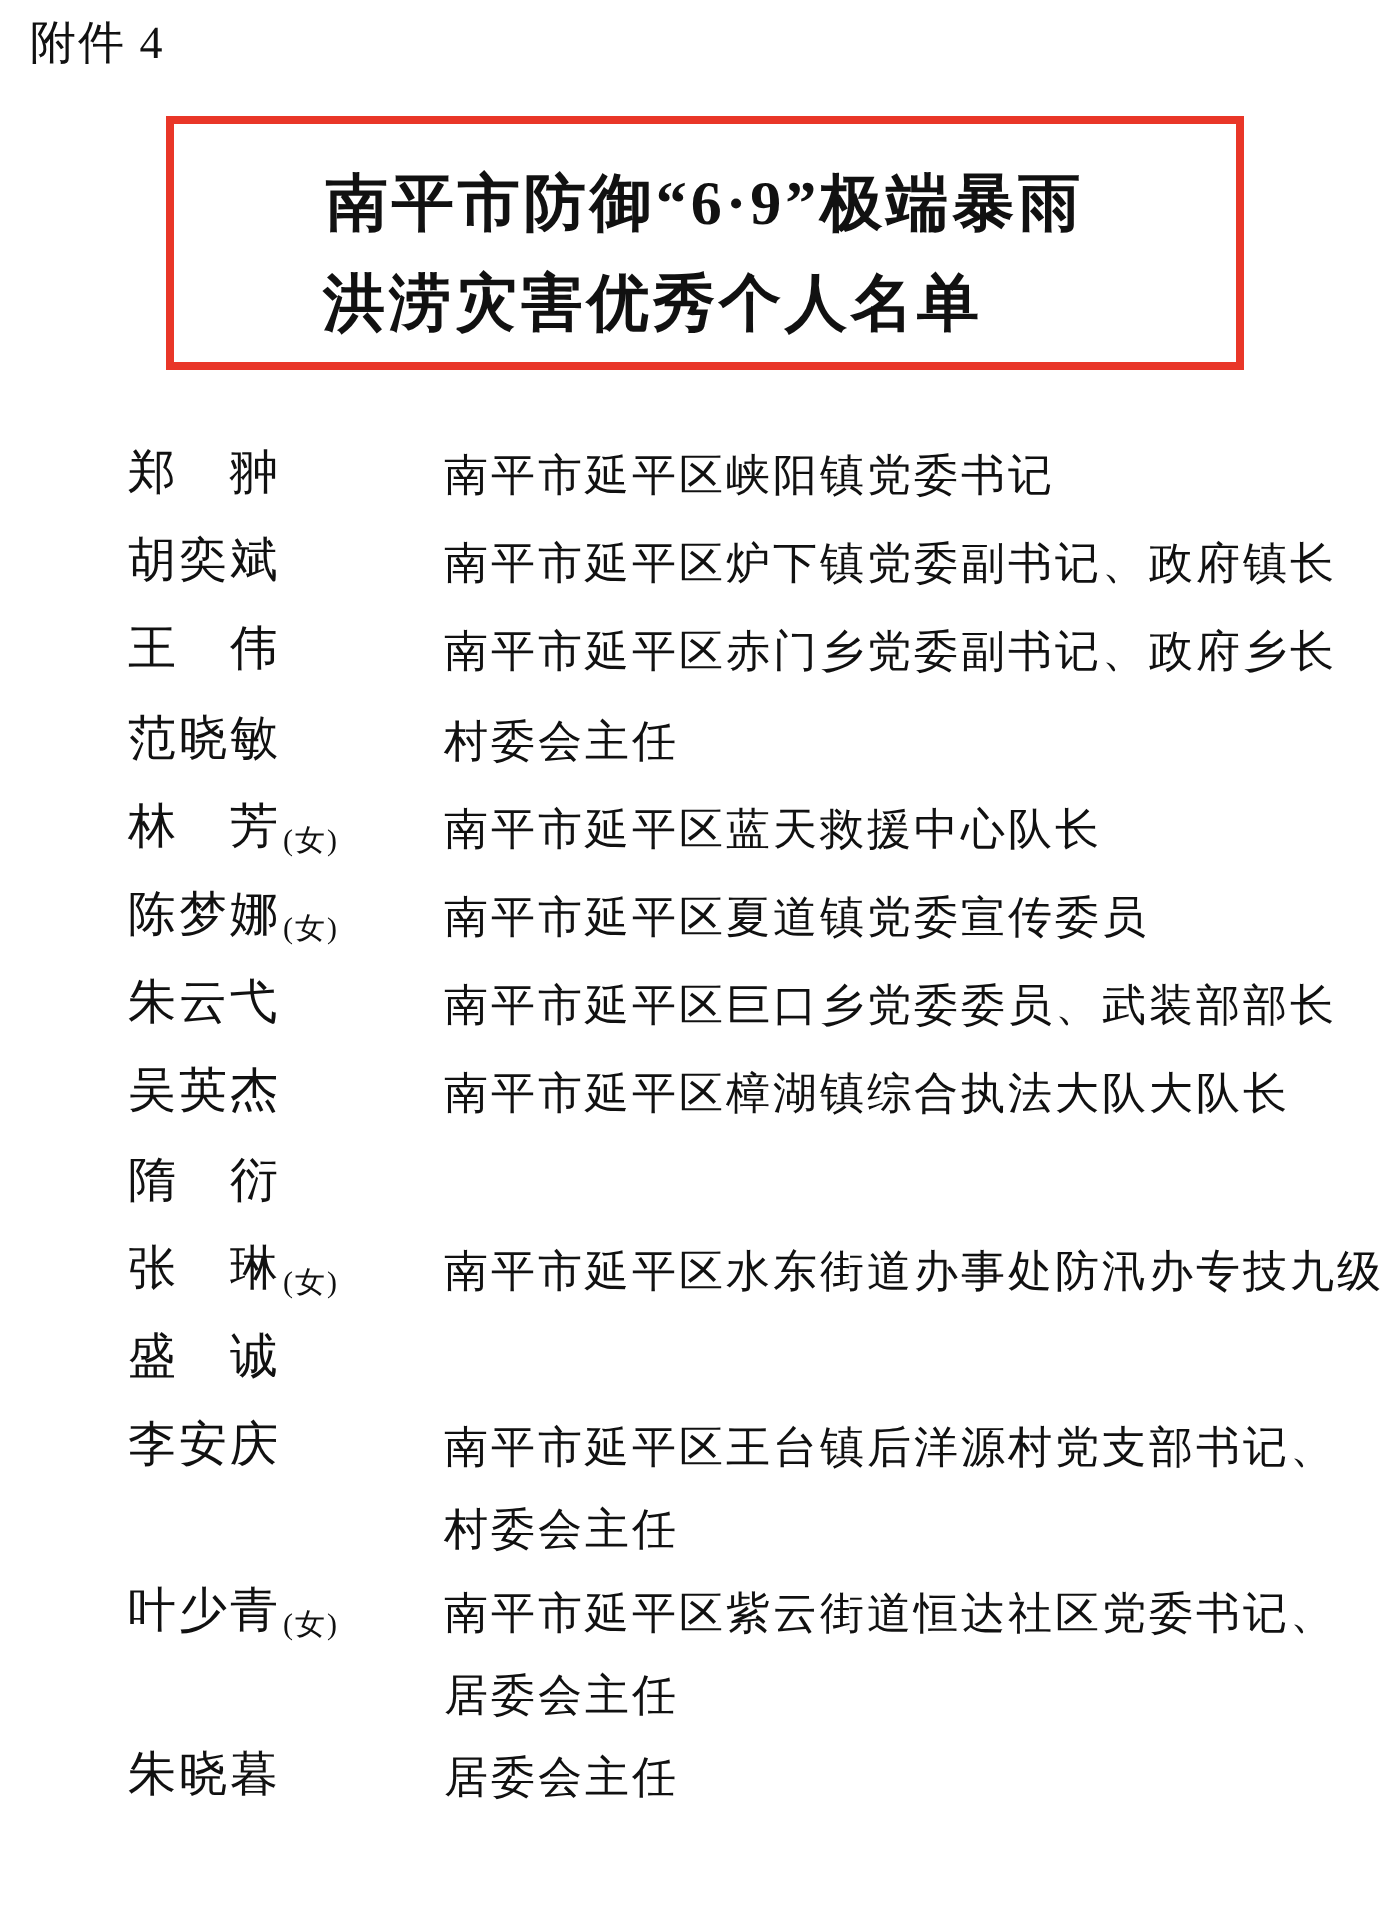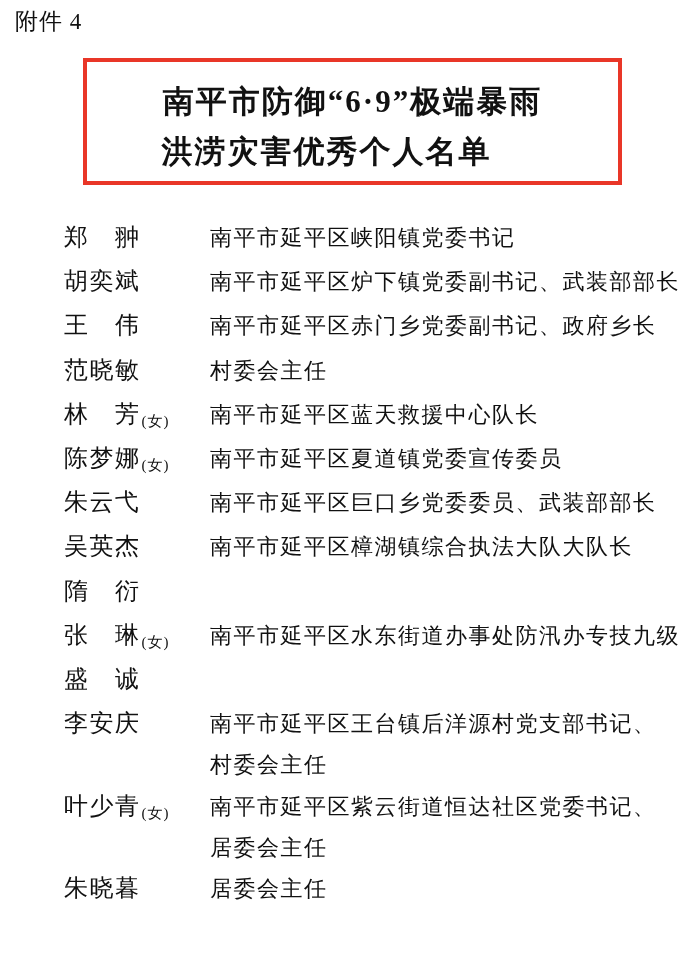--- a/index.html
+++ b/index.html
@@ -66,20 +66,21 @@
     letter-spacing: 1px;
     position: relative;
     top: 4px;
     margin-left: 1px;
   }
   .desc-cell {
     flex: 1 1 auto;
     font-size: 22px;
     line-height: 41.2px;
     letter-spacing: 1.5px;
+    margin-left: 12px;
   }
   .pline { white-space: nowrap; }
 </style>
 </head>
 <body>
 
 <div class="attachment">附件 4</div>
 
 <div class="title-box" style="border-color: rgb(233, 54, 40);">
   <div class="title-line title-line-1">南平市防御“6·9”极端暴雨</div>
@@ -91,21 +92,21 @@
   <div class="row">
     <div class="name-cell"><span>郑　翀</span><span class="gender"></span></div>
     <div class="desc-cell">
       <div class="pline">南平市延平区峡阳镇党委书记</div>
     </div>
   </div>
 
   <div class="row">
     <div class="name-cell"><span>胡奕斌</span><span class="gender"></span></div>
     <div class="desc-cell">
-      <div class="pline">南平市延平区炉下镇党委副书记、武装部部长</div>
+      <div class="pline">南平市延平区炉下镇党委副书记、政府镇长</div>
     </div>
   </div>
 
   <div class="row">
     <div class="name-cell"><span>王　伟</span><span class="gender"></span></div>
     <div class="desc-cell">
       <div class="pline">南平市延平区赤门乡党委副书记、政府乡长</div>
     </div>
   </div>
 

